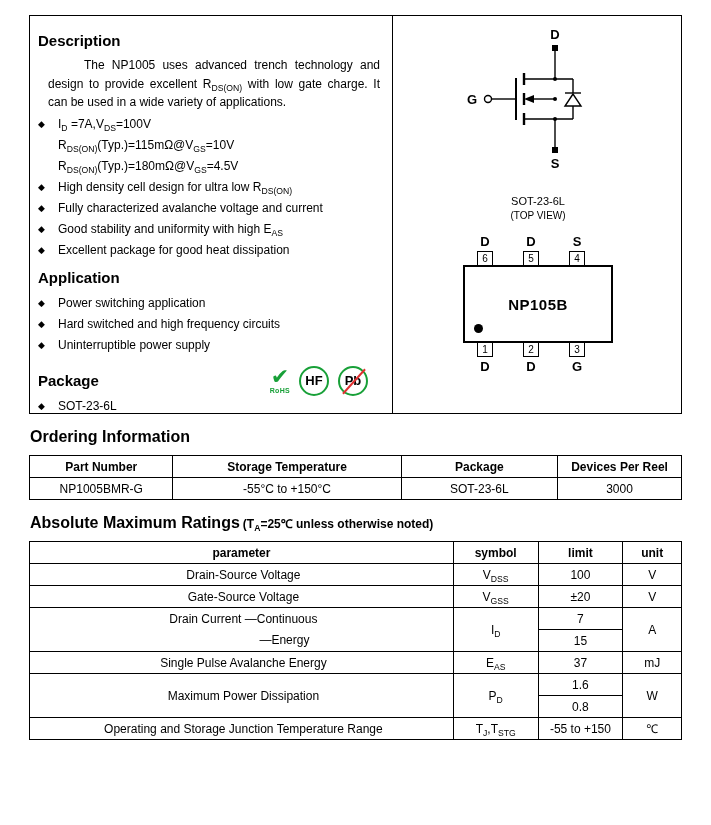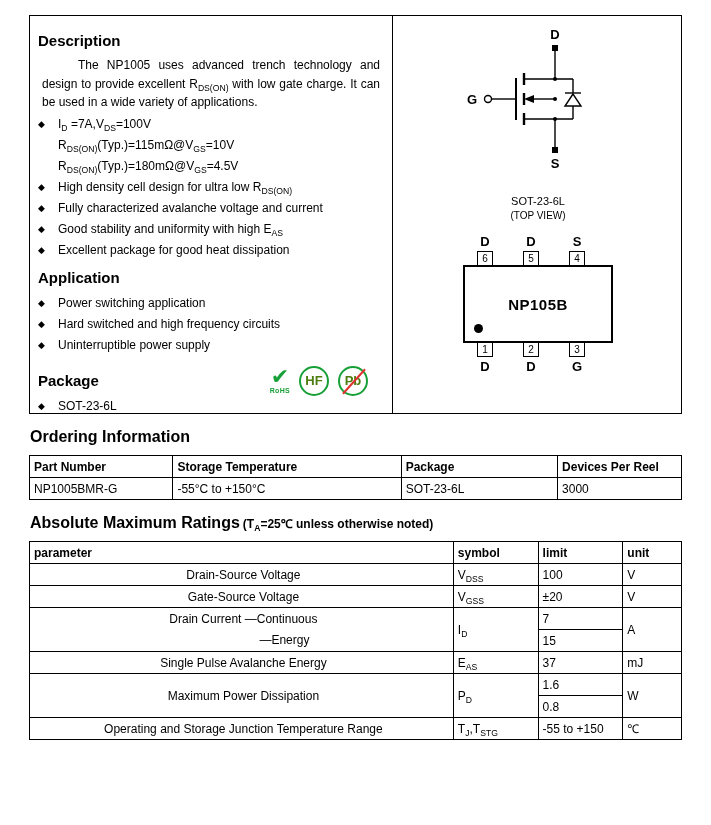--- a/index.html
+++ b/index.html
@@ -11,38 +11,38 @@
   .page { padding:15px 29px 0 29px; }
 
   
   .top-box { border:1px solid #000; display:flex; height:399px; }
   .col-left  { width:362px; padding:8px 10px 0 8px; }
   .col-right { flex:1; border-left:1px solid #000; padding:8px 6px 0 8px; }
 
   h2.sec { font-size:15px; font-weight:bold; margin:8px 0 7px 0; }
   sub { font-size:0.72em; line-height:0; }
 
-  .desc { font-size:12px; line-height:1.55; text-align:justify; text-indent:36px; margin:0 2px 2px 4px; }
+  .desc { font-size:12px; line-height:1.55; text-align:justify; text-indent:36px; margin:0 2px 2px 10px; }
 
   .list { font-size:12px; margin-bottom:2px; }
   .li { display:flex; line-height:21px; }
   .li .blt { width:20px; flex:none; font-size:9px; }
   .li.cont { margin-left:20px; }
   .lt { white-space:nowrap; }
 
   
   .pkg-row { display:flex; align-items:center; margin-top:10px; }
   .pkg-row h2 { margin:0; }
   .icons { display:flex; align-items:center; gap:9px; margin-left:auto; margin-right:14px; }
   .rohs { display:flex; flex-direction:column; align-items:center; color:#18a038; }
   .rohs .chk { font-size:22px; line-height:20px; }
   .rohs .rtxt { font-size:7px; font-weight:bold; letter-spacing:0.3px; }
   .circ { width:30px; height:30px; border:2px solid #18a038; border-radius:50%;
           display:flex; align-items:center; justify-content:center;
-          color:#4d7c0f; font-weight:bold; font-size:13px; position:relative; }
+          color:#000000; font-weight:bold; font-size:13px; position:relative; }
   .circ.pb .slash { position:absolute; left:13px; top:-3px; width:2px; height:33px;
           background:#e03030; transform:rotate(42deg); }
 
   
   .schem-wrap { text-align:center; margin-top:0px; }
   .svgt { font-weight:bold; font-size:13px; font-family:"Liberation Sans", sans-serif; }
 
   
   .pkg-head { text-align:center; margin-top:14px; line-height:1.35; }
   .pkg-head .l1 { font-size:11px; }
@@ -58,21 +58,21 @@
   .pin.top { top:17px; } .pin.bot { top:108px; }
   .pin-lab { position:absolute; width:16px; text-align:center; font-weight:bold; font-size:13px; }
   .pin-lab.top { top:0px; } .pin-lab.bot { top:125px; }
   .px1 { left:36px; } .px2 { left:82px; } .px3 { left:128px; }
 
   
   h1.sec-head { font-size:16px; font-weight:bold; margin:14px 0 0 1px; }
   h1.sec-head .note { font-size:12px; margin-left:3px; }
 
   table.tbl { border-collapse:collapse; width:653px; margin-top:9px; font-size:12px; table-layout:fixed; }
-  .tbl th, .tbl td { border:1px solid #000; height:22px; text-align:left; padding:0 4px; overflow:hidden; }
+  .tbl th, .tbl td { border:1px solid #000; height:22px; text-align:center; padding:0 4px; overflow:hidden; }
   .tbl th { font-weight:bold; }
   .tbl td.pl { text-align:center; padding-left:8px; }
   .two-line div { line-height:21px; }
   .two-line .ind { padding-left:82px; }
 </style>
 </head>
 <body>
 
 <div class="page">
 

